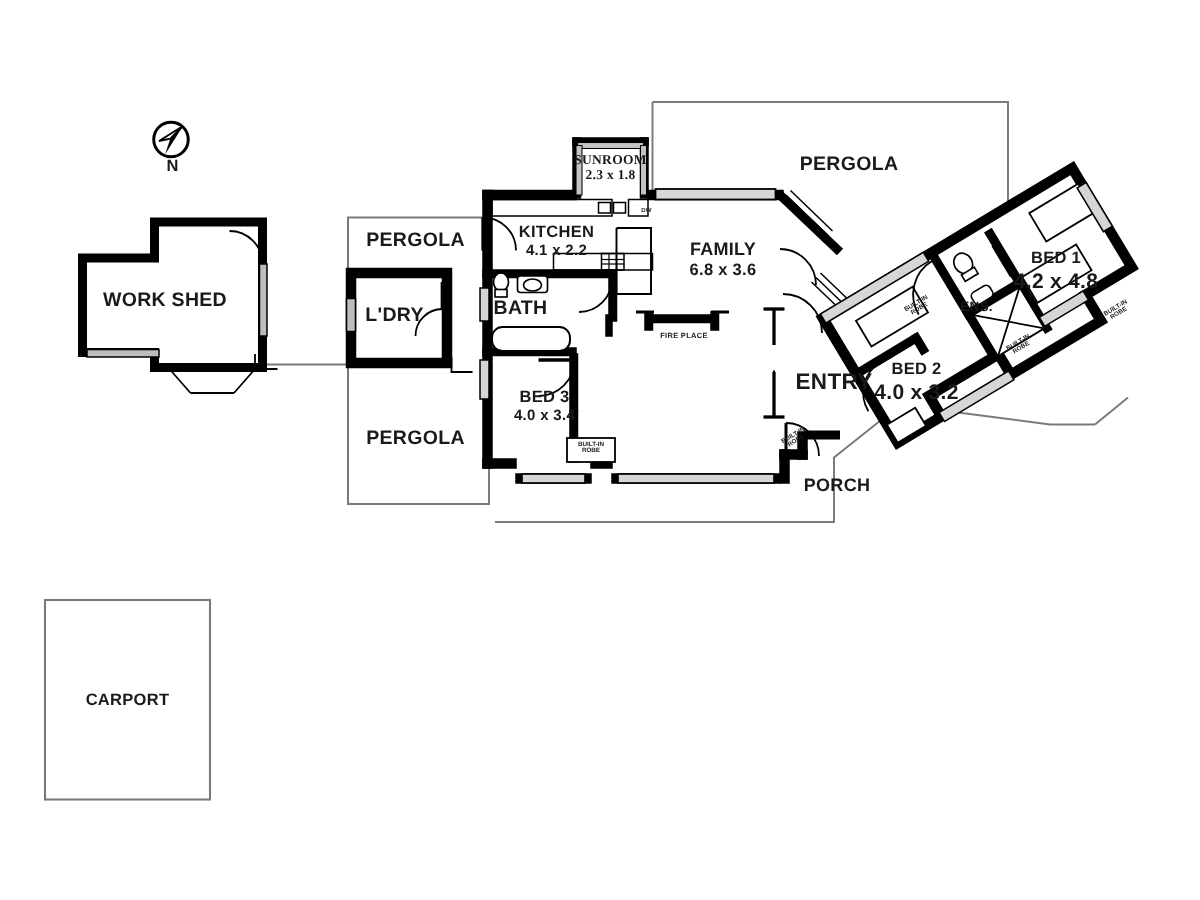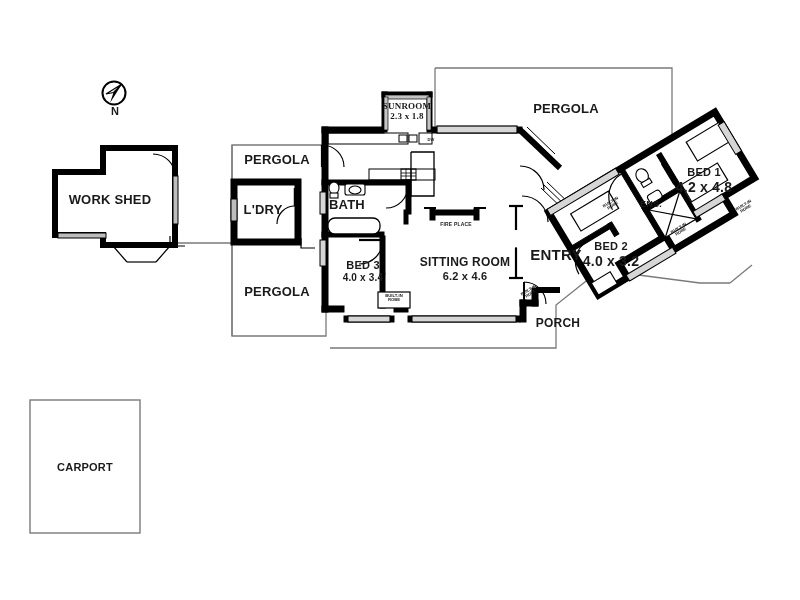--- a/index.html
+++ b/index.html
@@ -261,40 +261,44 @@
   </div>
 
   <div class="lbl area" style="left:516px;top:102px;width:100px;">
     <span>PERGOLA</span>
   </div>
 
   <div class="lbl room" style="left:223px;top:203px;width:80px;">
     <span>L'DRY</span>
   </div>
 
+  <div class="lbl room" style="left:331px;top:149px;width:80px;font-size:11px;">
+    <span>KITCHEN</span>
+    <span class="dim" style="font-size:10px;">4.1 x 2.2</span>
+  </div>
 
   <div class="lbl room" style="left:376px;top:101px;width:62px;font-size:9px;font-family:Liberation Serif, serif;">
     <span>SUNROOM</span>
     <span class="dim" style="font-size:9px;">2.3 x 1.8</span>
   </div>
 
   <div class="lbl room" style="left:315px;top:198px;width:64px;">
     <span>BATH</span>
   </div>
 
   <div class="lbl room" style="left:327px;top:259px;width:72px;font-size:11px;">
     <span>BED 3</span>
     <span class="dim" style="font-size:10px;">4.0 x 3.4</span>
   </div>
 
-
-  <div class="lbl room" style="left:406px;top:256px;width:118px;font-size:12px;">
-    <span>SITTING ROOM</span>
-    <span class="dim" style="font-size:11px;">6.2 x 4.6</span>
-  </div>
+  <div class="lbl room" style="left:440px;top:160px;width:84px;font-size:12px;">
+    <span>FAMILY</span>
+    <span class="dim" style="font-size:11px;">6.8 x 3.6</span>
+  </div>
+
 
   <div class="lbl room" style="left:521px;top:246px;width:70px;font-size:15px;">
     <span>ENTRY</span>
   </div>
 
   <div class="lbl room" style="left:523px;top:317px;width:70px;font-size:12px;">
     <span>PORCH</span>
   </div>
 
   <div class="lbl room" style="left:575px;top:240px;width:72px;font-size:11px;">

